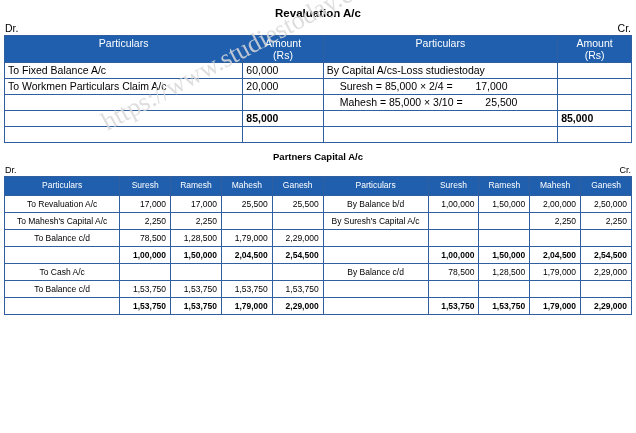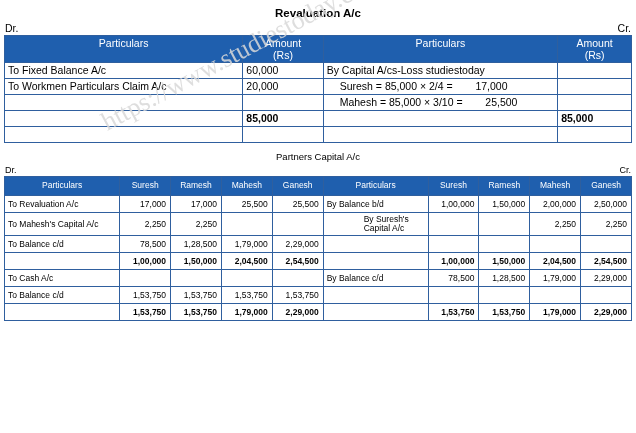--- a/index.html
+++ b/index.html
@@ -58,37 +58,37 @@
   .rv .num{text-align:left;padding-right:19px;}
   .rv .amtcol{width:75px;}
   .rv .partcol{width:243px;}
   .rv .partcol2{width:238px;}
   .rv .amtcol2{width:68px;}
   .bold{font-weight:bold;}
   .indent1{padding-left:16px !important;}
 
   .subtitle{
     text-align:center;
-    font-weight:normal;
+    font-weight:bold;
     font-size:9.5px;
     margin:8px 0 3px 0;
   }
   .drcr2{
     display:flex;justify-content:space-between;
     font-size:9px;
     margin:0 1px 1px 1px;
   }
 
   .pc{font-size:8.5px;}
   .pc th,.pc td{border:1px solid #2f5f9e;}
   .pc td{padding:2px 3px;height:12px;vertical-align:middle;}
   .pc .n{text-align:right;padding-right:4px;}
-  .pc .p{text-align:left;}
+  .pc .p{text-align:center;}
   .pc .hdr{font-size:8.5px;padding:3px 0;}
-  .pc td.two{line-height:1.05;padding-left:40px;}
+  .pc td.two{line-height:1.05;}
 </style>
 </head>
 <body>
 
 <div class="page">
 
   <div class="watermark">https://www.studiestoday.com</div>
 
   <div class="title">Revaluation A/c</div>
 

